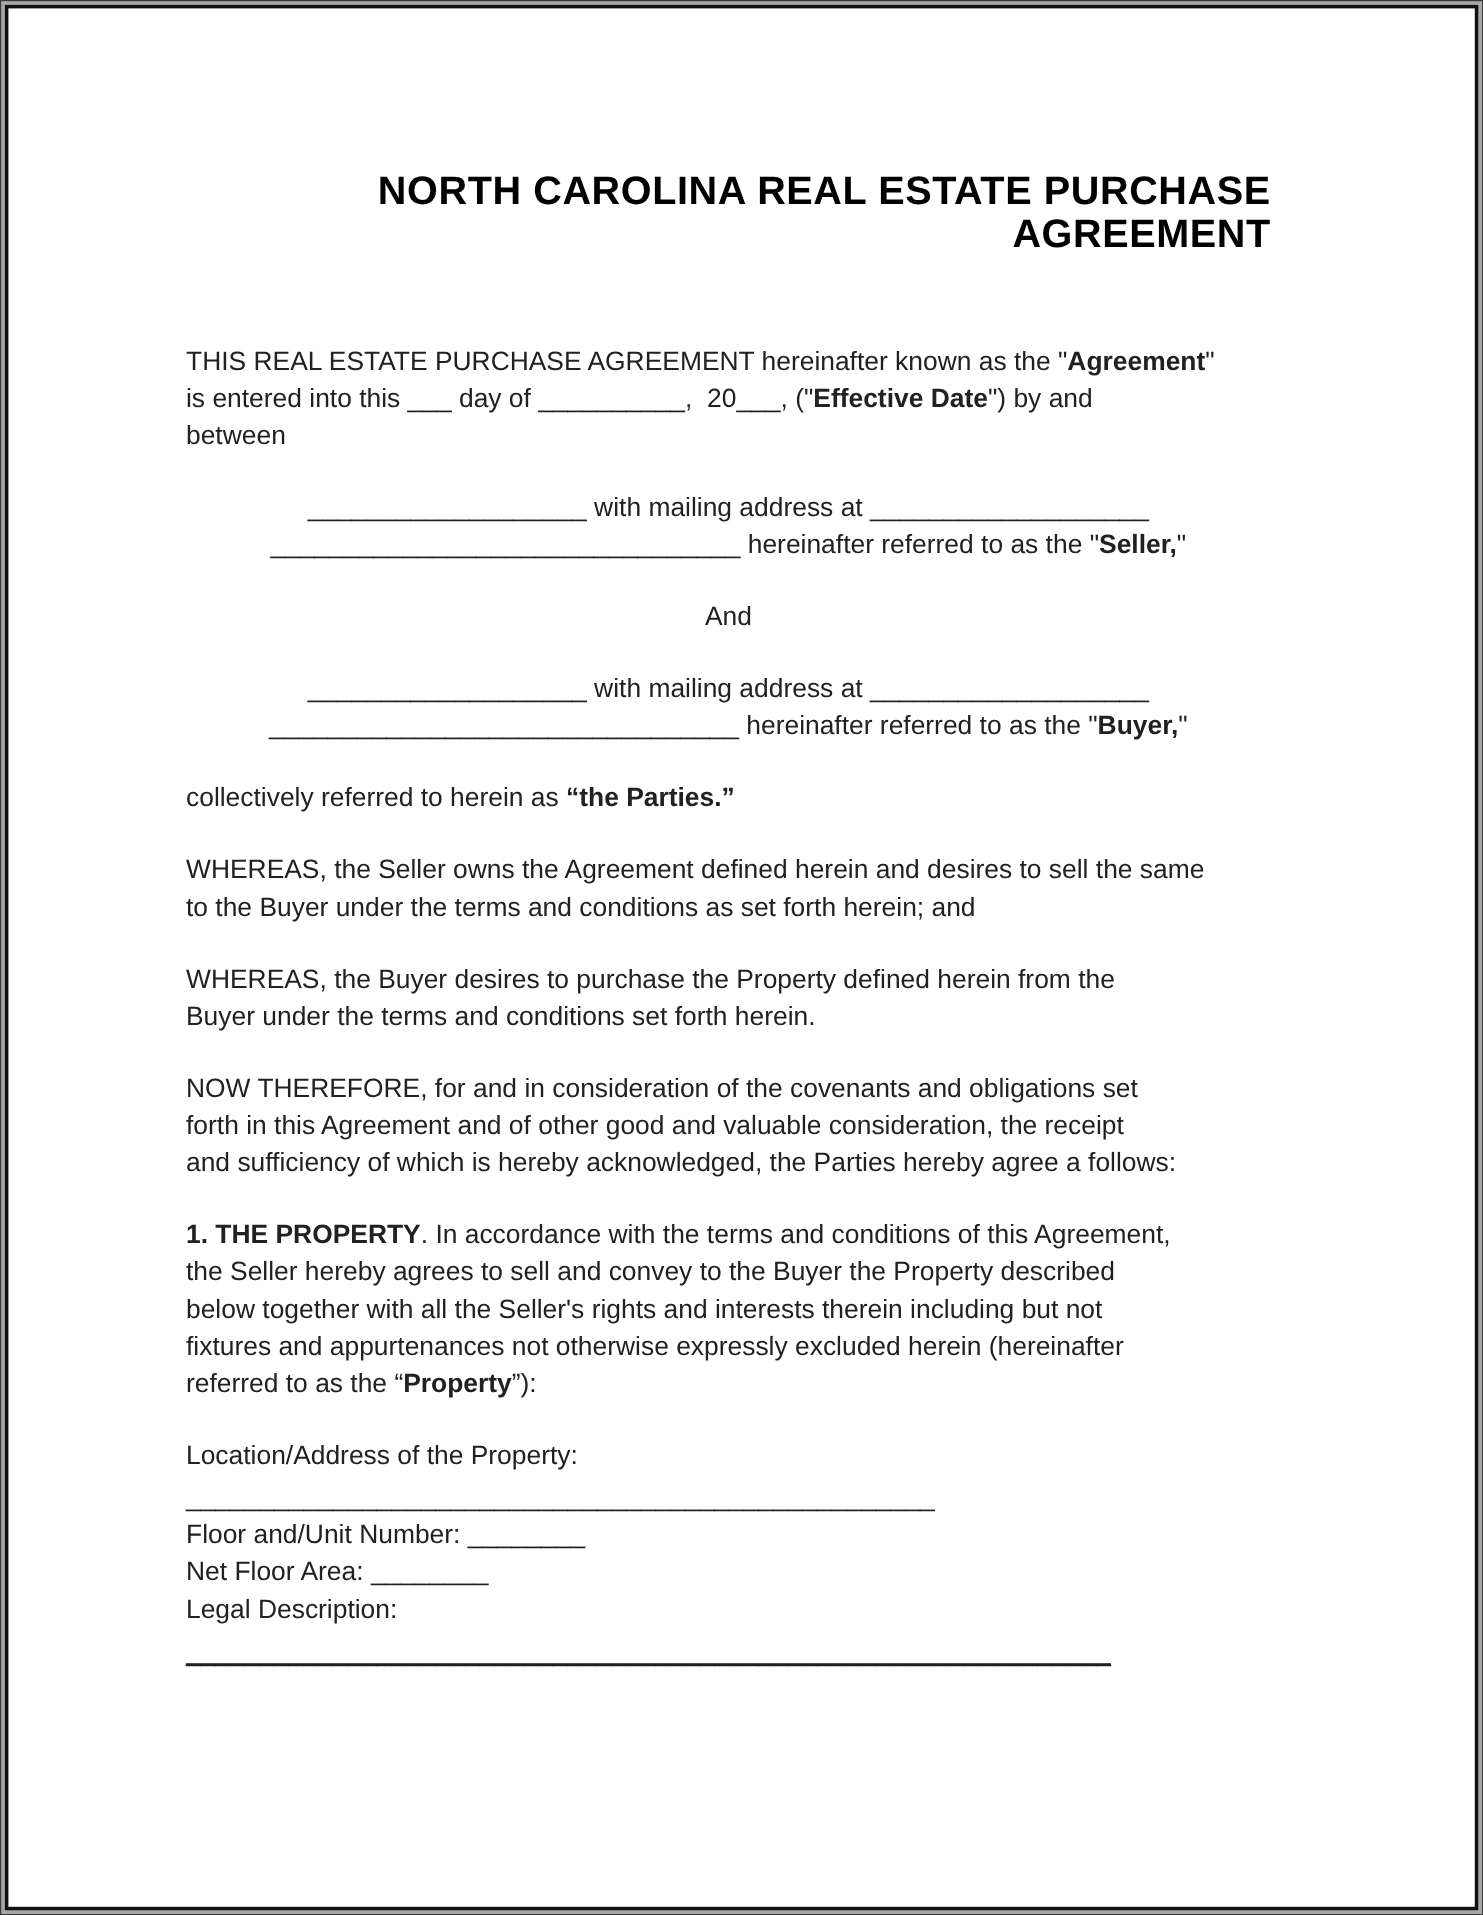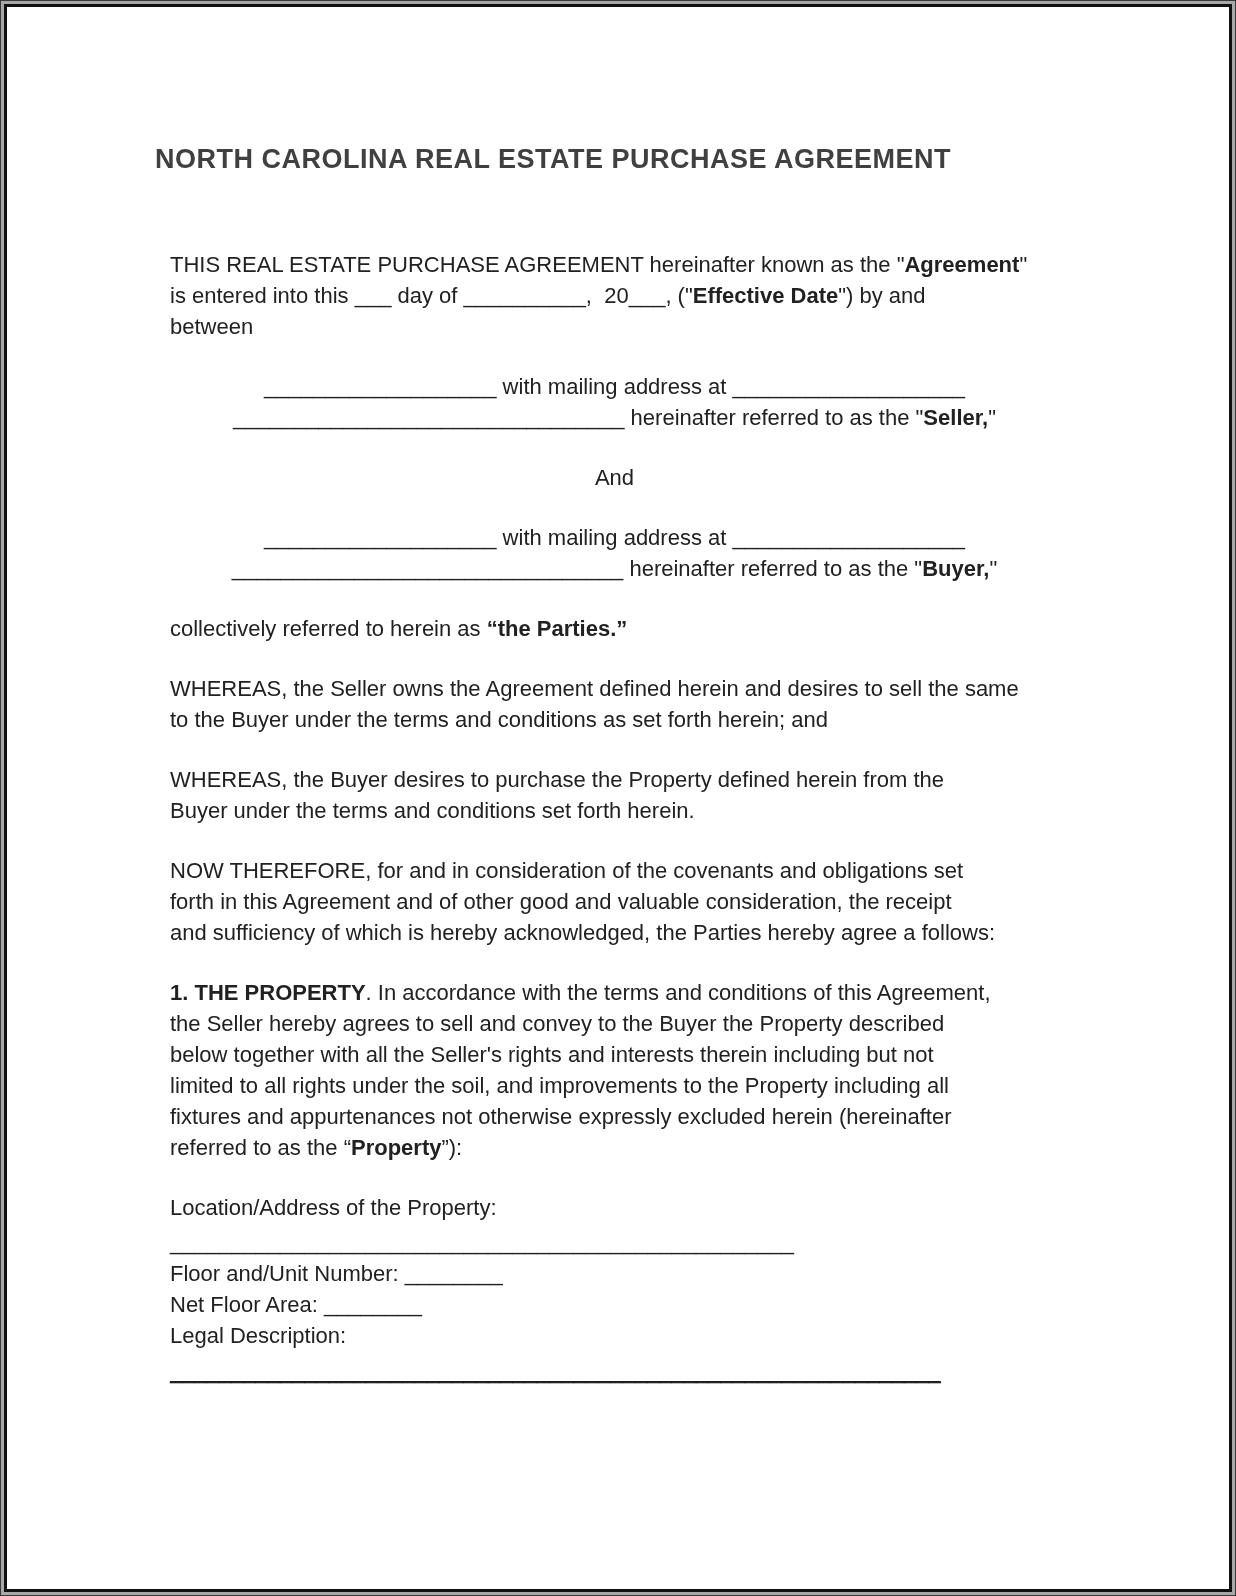--- a/index.html
+++ b/index.html
@@ -19,31 +19,31 @@
     overflow: hidden;
   }
   .content {
     box-sizing: border-box;
     padding: 134px 170px 60px 148px;
     color: #212121;
     font-size: 22px;
     line-height: 31px;
   }
   .title {
-    text-align: left;
-    font-size: 27px;
+    text-align: right;
+    font-size: 33px;
     line-height: 36px;
     font-weight: bold;
     letter-spacing: 0.5px;
-    color: #404040;
+    color: #000000;
     margin: 0 0 72px 0;
   }
   .para { margin: 29px 0 0 0; }
   .para:first-of-type { margin-top: 0; }
-  .line { white-space: pre-wrap; min-height: 31px; margin-left: 15px; }
+  .line { white-space: pre-wrap; min-height: 31px; }
   .center { text-align: center; }
   .b, .line .b { font-weight: bold; }
   .blank-row-offset { margin-top: 4px; }
   .blank-row-offset2 { margin-top: 5px; text-decoration: underline; }
 </style>
 </head>
 <body>
 
 <div class="page">
   <div class="content">
@@ -87,21 +87,20 @@
     <div class="para">
       <div class="line"><span>NOW THEREFORE, for and in consideration of the covenants and obligations set</span></div>
       <div class="line"><span>forth in this Agreement and of other good and valuable consideration, the receipt</span></div>
       <div class="line"><span>and sufficiency of which is hereby acknowledged, the Parties hereby agree a follows:</span></div>
     </div>
 
     <div class="para">
       <div class="line"><span class="b">1. THE PROPERTY</span><span>. In accordance with the terms and conditions of this Agreement,</span></div>
       <div class="line"><span>the Seller hereby agrees to sell and convey to the Buyer the Property described</span></div>
       <div class="line"><span>below together with all the Seller's rights and interests therein including but not</span></div>
-      <div class="line"><span>limited to all rights under the soil, and improvements to the Property including all</span></div>
       <div class="line"><span>fixtures and appurtenances not otherwise expressly excluded herein (hereinafter</span></div>
       <div class="line"><span>referred to as the “</span><span class="b">Property</span><span>”):</span></div>
     </div>
 
     <div class="para">
       <div class="line"><span>Location/Address of the Property:</span></div>
       <div class="line blank-row-offset"><span>___________________________________________________</span></div>
       <div class="line"><span>Floor and/Unit Number: ________</span></div>
       <div class="line"><span>Net Floor Area: ________</span></div>
       <div class="line"><span>Legal Description:</span></div>

